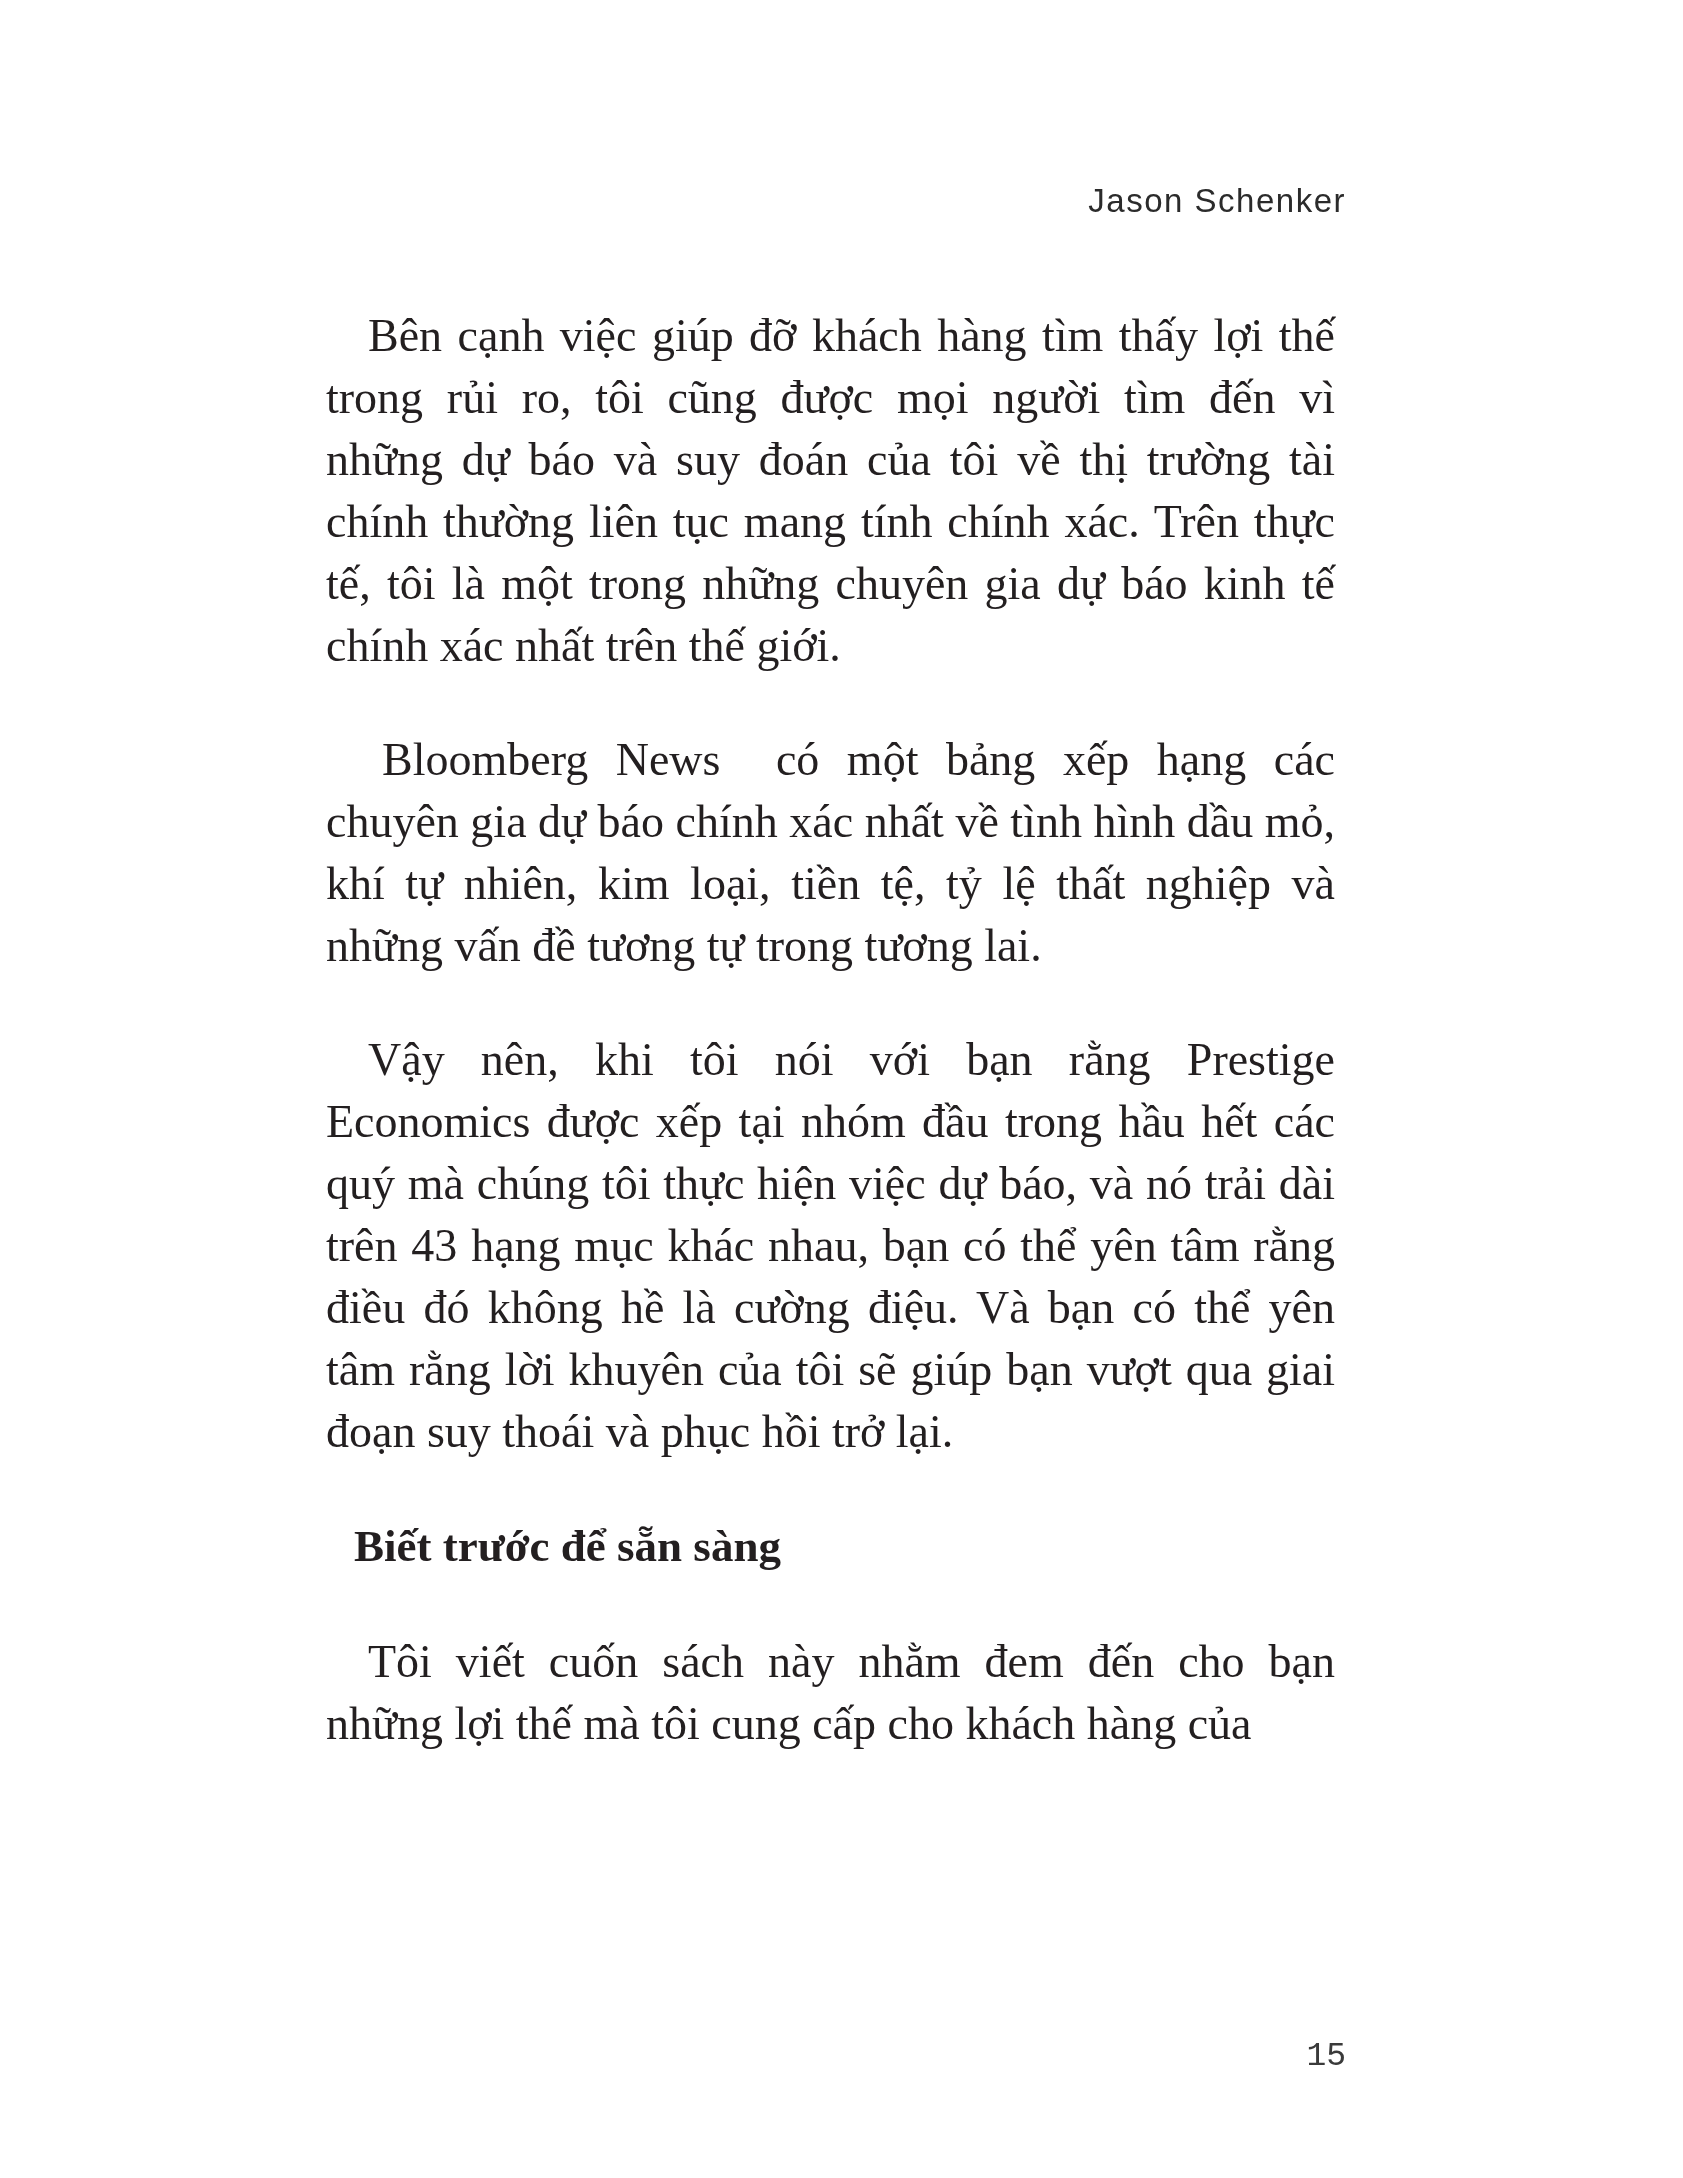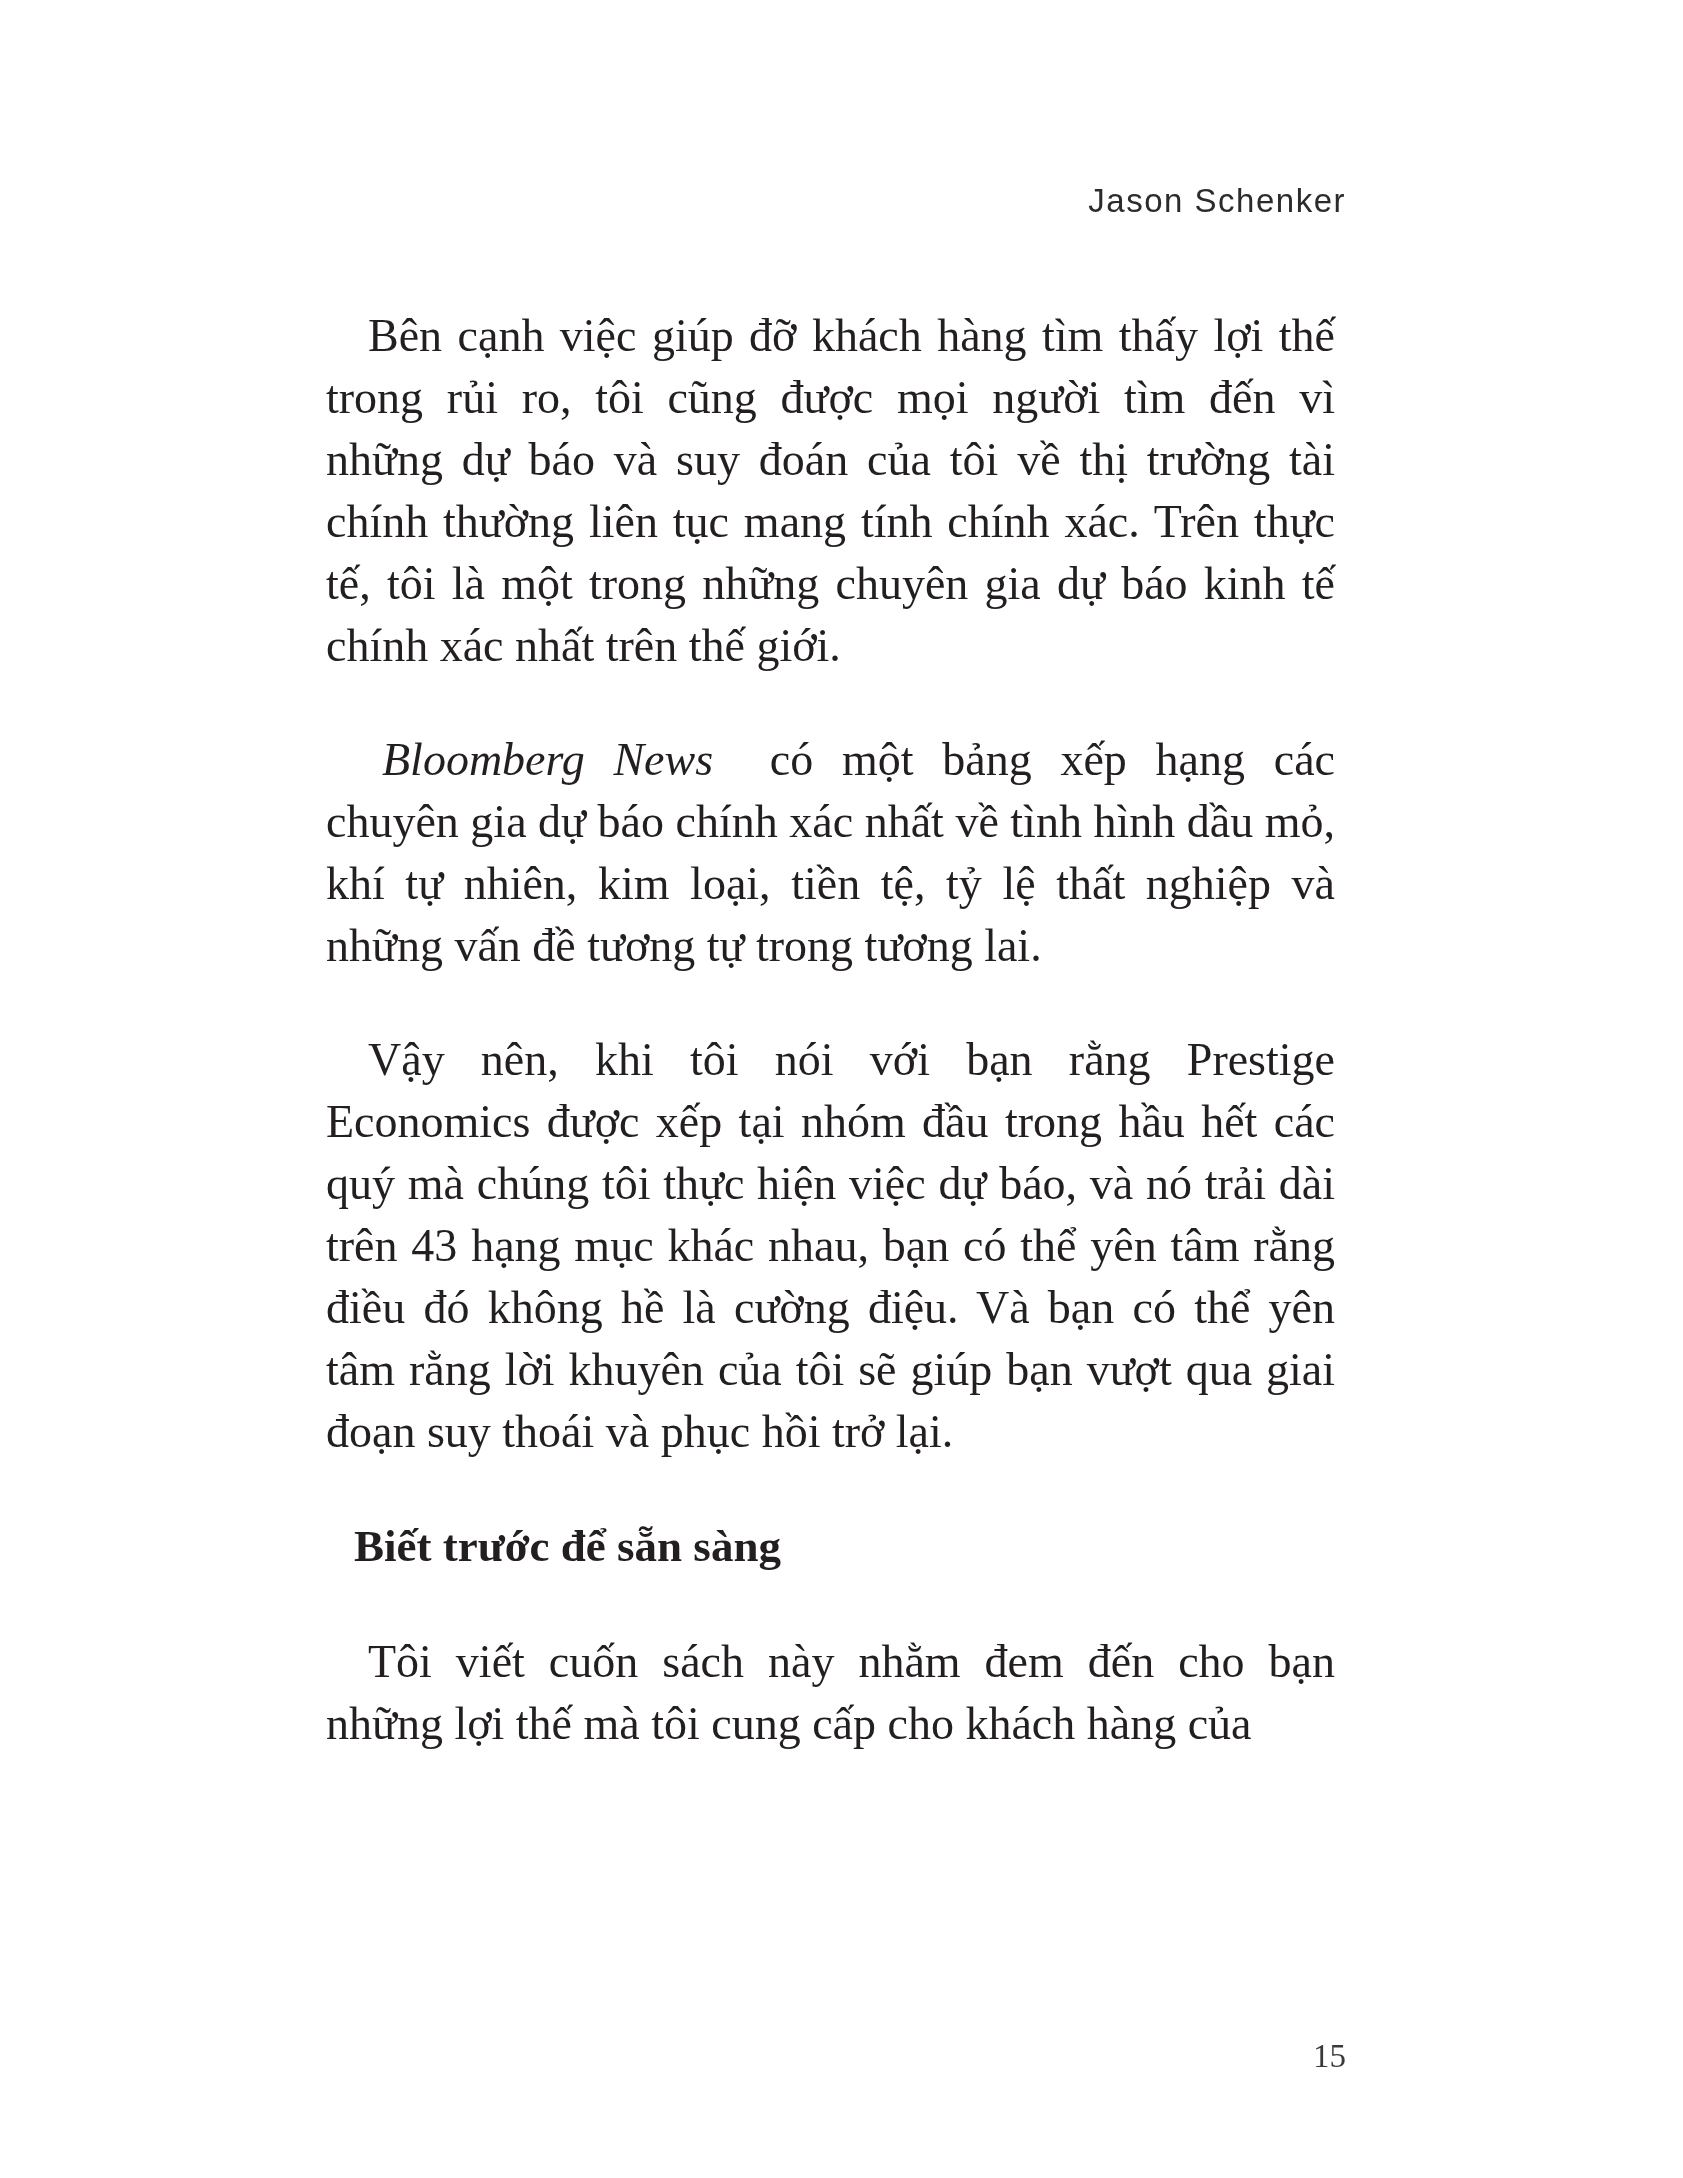--- a/index.html
+++ b/index.html
@@ -41,39 +41,38 @@
     color: #231f20;
     text-align: justify;
   }
 
   .text-block p.para {
     text-indent: 42px;
     margin: 0 0 24px 0;
   }
 
   .text-block .book-title-italic {
-    font-style: italic;
   }
 
   .section-heading {
     font-family: "Liberation Serif", "DejaVu Serif", serif;
     font-size: 45px;
     line-height: 62px;
     font-weight: 700;
     color: #231f20;
     padding-left: 42px;
     margin: 0 0 26px 0;
     text-align: left;
   }
 
   .page-number {
     position: absolute;
     top: 1996px;
     right: 351px;
-    font-family: Liberation Serif, serif;
+    font-family: Liberation Mono, monospace;
     font-size: 33px;
     color: #3a3a3a;
   }
 </style>
 </head>
 <body>
 
 <div class="page">
 
   <div class="running-header">Jason Schenker</div>

